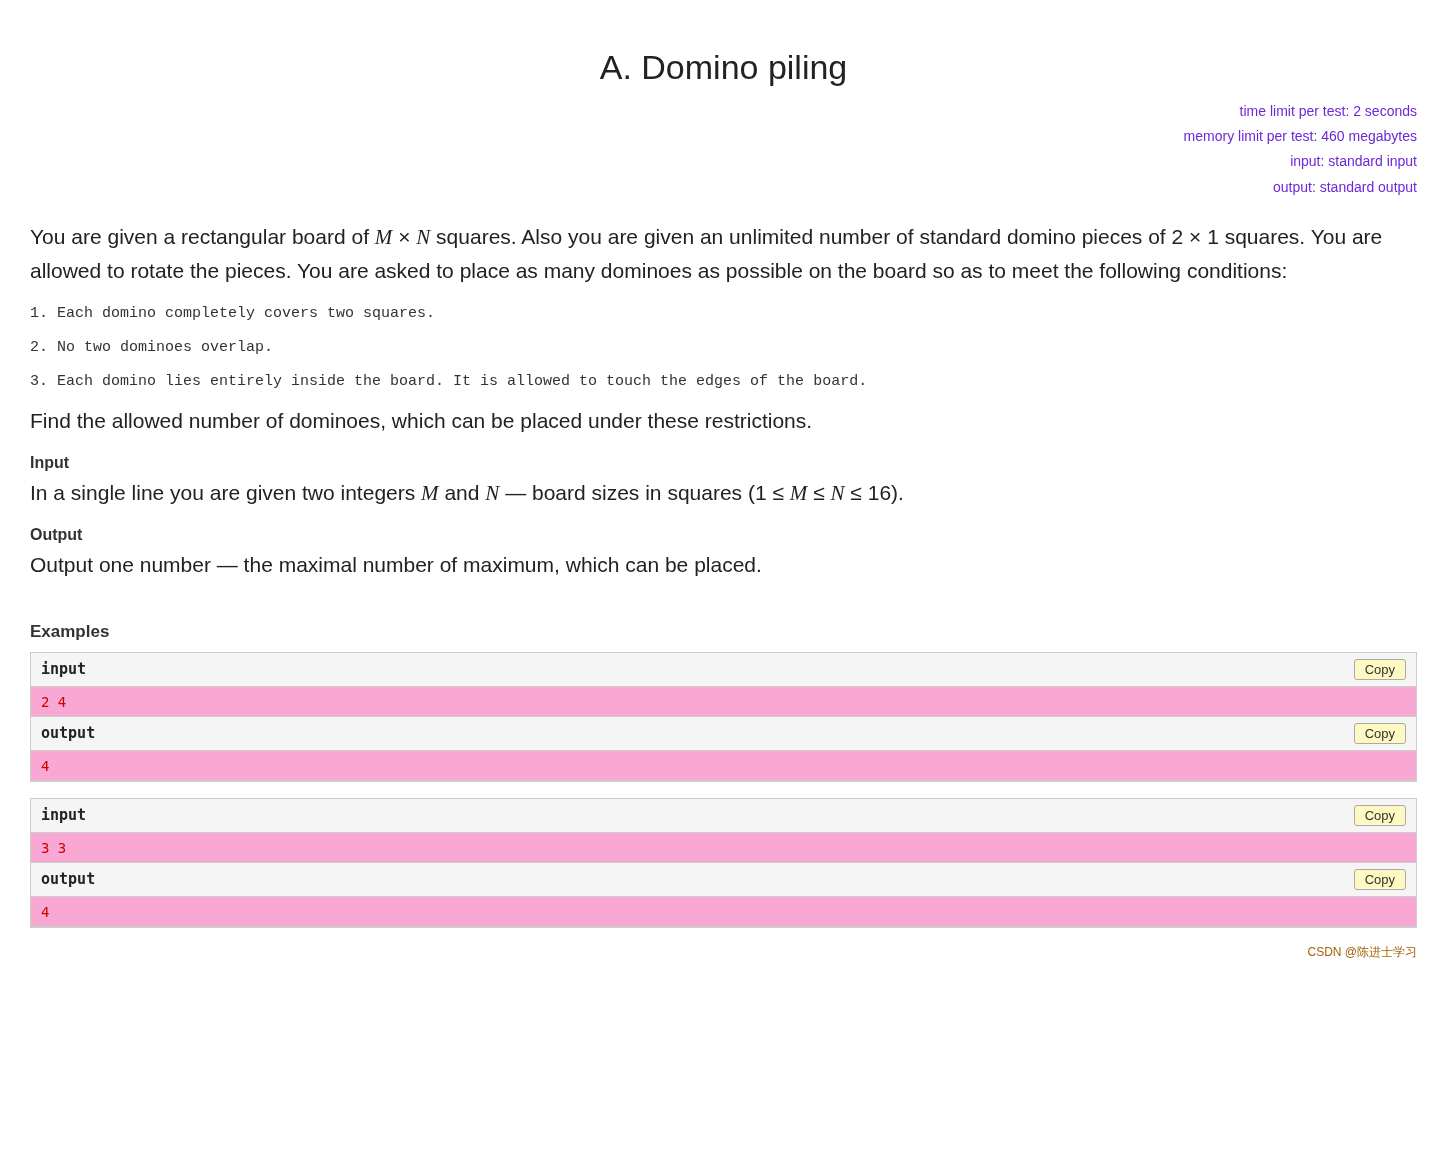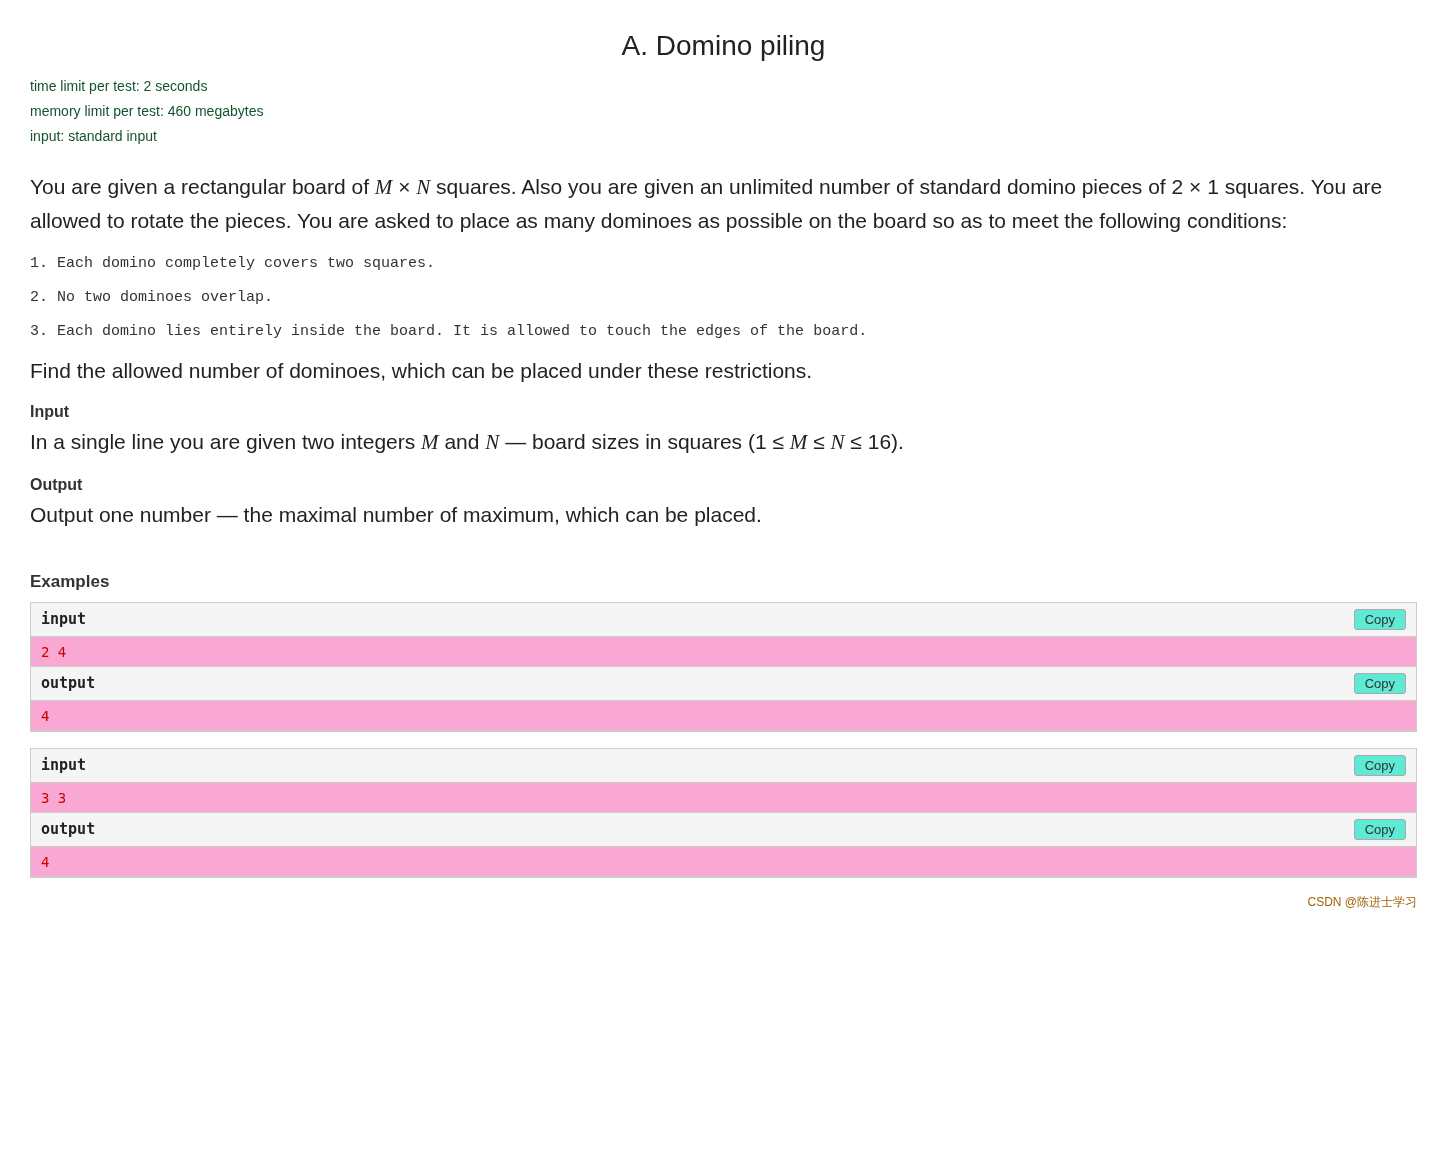--- a/index.html
+++ b/index.html
@@ -12,31 +12,31 @@
       font-family: Arial, sans-serif;
       font-size: 15px;
       color: #333;
       background: #fff;
       padding: 20px 30px 40px 30px;
       max-width: 1447px;
     }
 
     .page-title {
       text-align: center;
-      font-size: 28px;
+      font-size: 34px;
       font-weight: normal;
       margin-bottom: 12px;
-      margin-top: 10px;
+      margin-top: 28px;
       color: #222;
     }
 
     .meta-info {
-      text-align: left;
+      text-align: right;
       font-size: 14px;
-      color: #14532d;
+      color: #6d28d9;
       line-height: 1.8;
       margin-bottom: 20px;
     }
 
     .problem-text {
       font-size: 21px;
       line-height: 1.6;
       margin-bottom: 14px;
       color: #222;
     }
@@ -82,21 +82,21 @@
 
     .example-label {
       font-family: monospace;
       font-size: 15px;
       font-weight: bold;
       color: #222;
     }
 
     .copy-btn {
       border: 1px solid #aaa;
-      background: #5eead4;
+      background: #fef9c3;
       padding: 2px 10px;
       font-size: 13px;
       cursor: pointer;
       color: #333;
       border-radius: 3px;
     }
 
     .example-value-row {
       padding: 6px 10px;
       background: #f9a8d4;
@@ -127,20 +127,21 @@
   </style>
 </head>
 <body>
 
 <h1 class="page-title">A. Domino piling</h1>
 
 <div class="meta-info">
   <div>time limit per test: 2 seconds</div>
   <div>memory limit per test: 460 megabytes</div>
   <div>input: standard input</div>
+  <div>output: standard output</div>
 </div>
 
 <p class="problem-text">
   You are given a rectangular board of <span class="math">M</span> × <span class="math">N</span> squares. Also you are given an unlimited number of standard domino pieces of 2 × 1 squares. You are allowed to rotate the pieces. You are asked to place as many dominoes as possible on the board so as to meet the following conditions:
 </p>
 
 <p class="condition-item">1. Each domino completely covers two squares.</p>
 <p class="condition-item">2. No two dominoes overlap.</p>
 <p class="condition-item">3. Each domino lies entirely inside the board. It is allowed to touch the edges of the board.</p>
 

